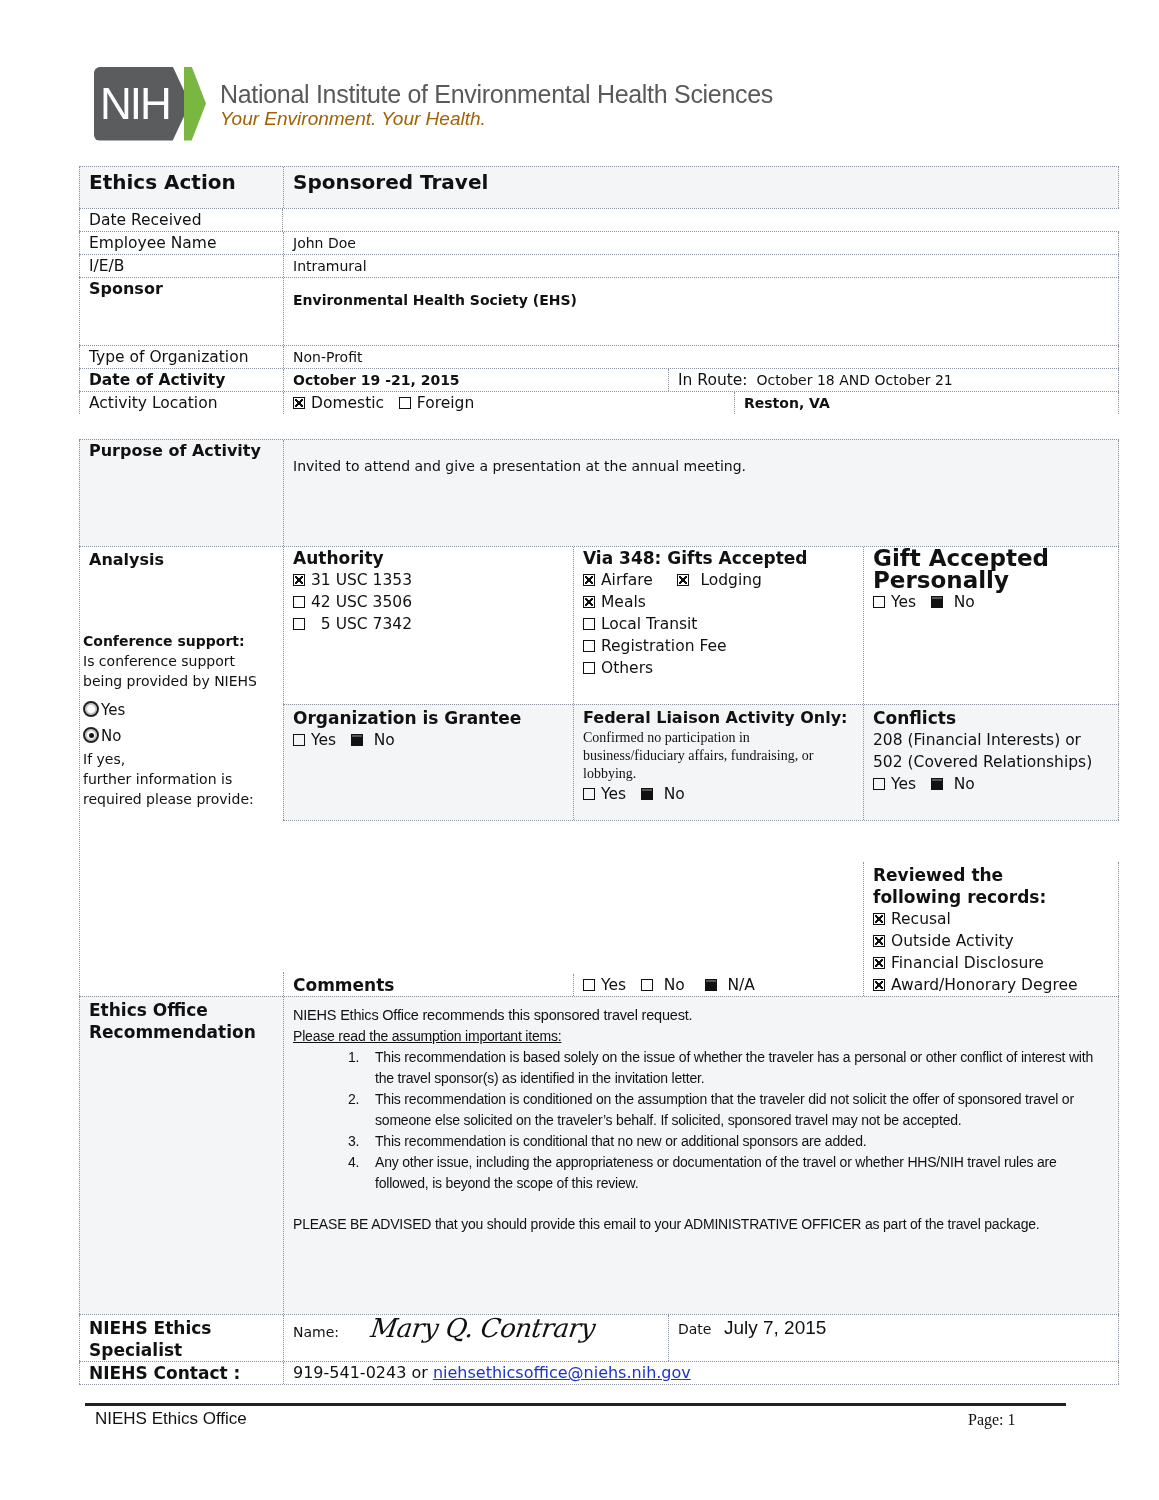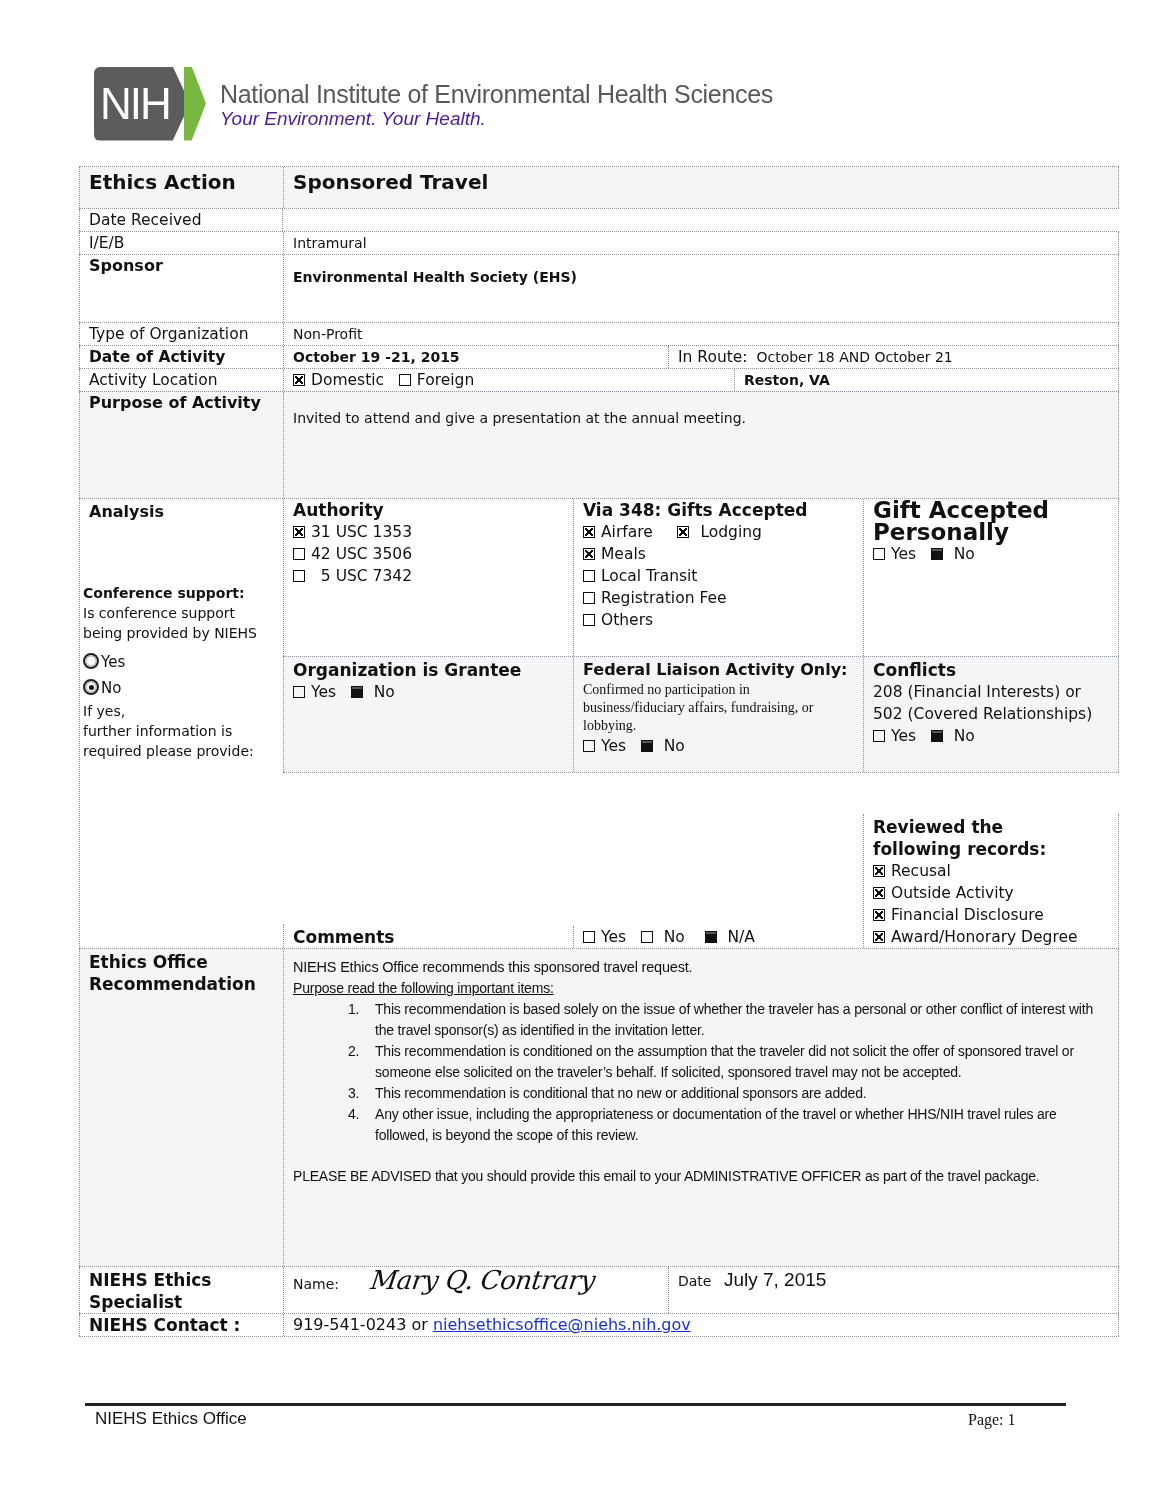--- a/index.html
+++ b/index.html
@@ -7,21 +7,21 @@
   body { width: 1159px; height: 1500px; position: relative; font-family: "DejaVu Sans", sans-serif; color: #111; }
 
   
   .logo { position: absolute; left: 94px; top: 68px; height: 74px; display: flex; align-items: center; }
   .logo-box { position: relative; width: 112px; height: 77px; }
   .logo-dark { position: absolute; left: 0; top: 0; width: 96px; height: 74px; background: #5b5c5e; border-radius: 6px 0 0 6px; clip-path: polygon(0 0, 82% 0, 100% 50%, 82% 100%, 0 100%); }
   .logo-green { position: absolute; left: 90px; top: 0; width: 22px; height: 74px; background: #7ab642; clip-path: polygon(0 0, 35% 0, 100% 50%, 35% 100%, 0 100%); }
   .logo-nih { position: absolute; left: 6px; top: 12px; font-family: "Liberation Sans", sans-serif; font-size: 44px; color: #fff; letter-spacing: -2px; }
   .logo-text { margin-left: 14px; }
   .logo-title { font-family: "Liberation Sans", sans-serif; font-size: 25px; color: #58595b; line-height: 28px; letter-spacing: -0.3px; }
-  .logo-tag { font-family: "Liberation Sans", sans-serif; font-size: 19px; color: #4c1d95; font-style: italic; line-height: 22px; }
+  .logo-tag { font-family: "Liberation Sans", sans-serif; font-size: 19px; color: #a16207; font-style: italic; line-height: 22px; }
 
   
   .form { position: absolute; left: 79px; top: 166px; width: 1040px; }
   .row { display: flex; border-top: 1px dotted #8a9099; }
   .row:last-child { border-bottom: 1px dotted #8a9099; }
   .cell { border-left: 1px dotted #8a9099; padding: 0 9px; font-size: 15.5px; line-height: 22px; }
   .cell:last-child { border-right: 1px dotted #8a9099; }
   .c1 { width: 204px; flex: none; }
   .c2 { flex: 1; }
   .shade { background: #f4f5f7; }
@@ -70,20 +70,24 @@
 
   <div class="row shade">
     <div class="cell c1 hdr">Ethics Action</div>
     <div class="cell c2 hdr">Sponsored Travel</div>
   </div>
 
   <div class="row">
     <div class="cell c1">Date Received</div>
   </div>
 
+  <div class="row">
+    <div class="cell c1">Employee Name</div>
+    <div class="cell c2 small">John Doe</div>
+  </div>
 
   <div class="row">
     <div class="cell c1">I/E/B</div>
     <div class="cell c2 small">Intramural</div>
   </div>
 
   <div class="row" style="height:68px;">
     <div class="cell c1 b" style="font-size:16px;">Sponsor</div>
     <div class="cell c2 b small" style="padding-top:11px;">Environmental Health Society (EHS)</div>
   </div>
@@ -104,21 +108,21 @@
 
   <div class="row">
     <div class="cell c1">Activity Location</div>
     <div class="cell c2">
       <span class="chk x"></span><span>Domestic</span>
       &nbsp;&nbsp;<span class="chk"></span><span>Foreign</span>
     </div>
     <div class="cell b small" style="width:385px;flex:none;">Reston, VA</div>
   </div>
 
-  <div class="row shade" style="height:107px;">
+  <div class="row shade" style="height:107px;margin-top:25px;">
     <div class="cell c1 b" style="font-size:16px;">Purpose of Activity</div>
     <div class="cell c2 small" style="padding-top:15px;">Invited to attend and give a presentation at the annual meeting.</div>
   </div>
 
   <div class="row" style="height:450px;">
     <div class="cell c1" style="padding:2px 2px 0 3px;">
       <div class="b" style="font-size:16px;padding-left:6px;">Analysis</div>
       <div style="height:60px;"></div>
       <div class="b" style="font-size:14px;line-height:20px;">Conference support:</div>
       <div style="font-size:14px;line-height:20px;width:195px;">Is conference support being provided by NIEHS</div>
@@ -207,21 +211,21 @@
           <div><span class="chk x"></span><span>Award/Honorary Degree</span></div>
         </div>
       </div>
     </div>
   </div>
 
   <div class="row shade" style="height:318px;">
     <div class="cell c1 b" style="font-size:17px;line-height:22px;padding-top:2px;width:204px;">Ethics Office Recommendation</div>
     <div class="cell c2 reco" style="padding-top:8px;">
       <div style="font-size:14.5px;margin-bottom:0;">NIEHS Ethics Office recommends this sponsored travel request.</div>
-      <div style="text-decoration:underline;">Purpose read the following important items:</div>
+      <div style="text-decoration:underline;">Please read the assumption important items:</div>
       <ol>
         <li>This recommendation is based solely on the issue of whether the traveler has a personal or other conflict of interest with the travel sponsor(s) as identified in the invitation letter.</li>
         <li>This recommendation is conditioned on the assumption that the traveler did not solicit the offer of sponsored travel or someone else solicited on the traveler’s behalf.  If solicited, sponsored travel may not be accepted.</li>
         <li>This recommendation is conditional that no new or additional sponsors are added.</li>
         <li>Any other issue, including the appropriateness or documentation of the travel or whether HHS/NIH travel rules are followed, is beyond the scope of this review.</li>
       </ol>
       <div style="margin-top:20px;">PLEASE BE ADVISED that you should provide this email to your ADMINISTRATIVE OFFICER as part of the travel package.</div>
     </div>
   </div>
 

